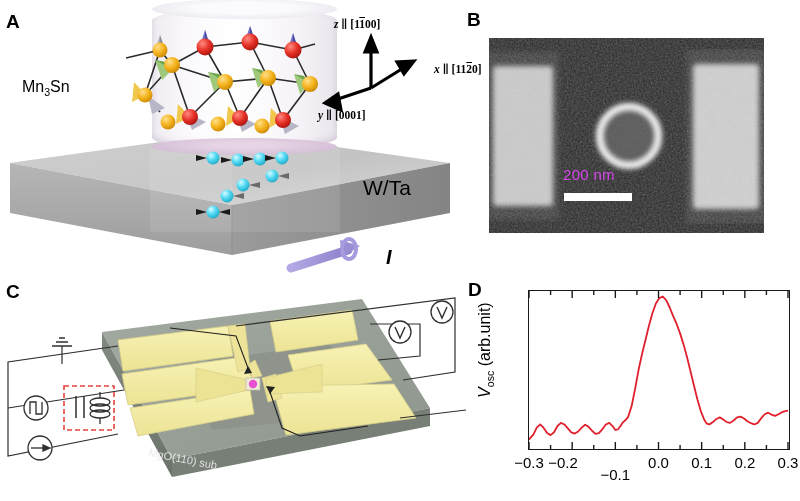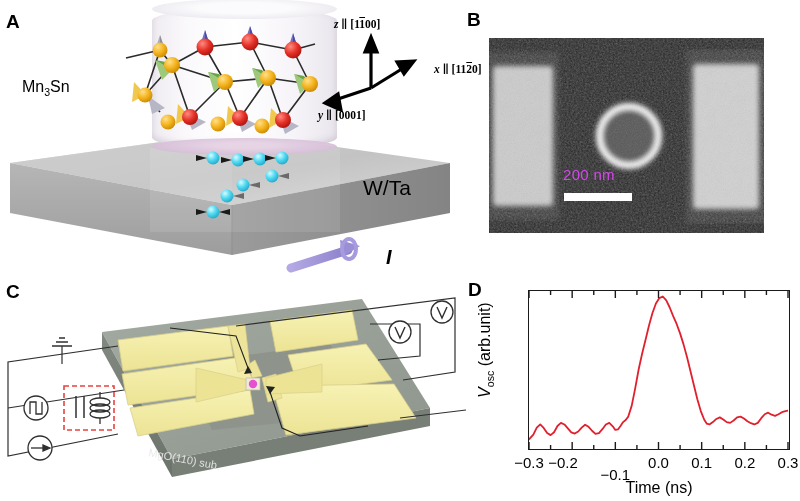--- a/index.html
+++ b/index.html
@@ -446,19 +446,18 @@
     <div class="tickrow">
         <div class="ticklbl" style="left: 1px; text-align: right;">−0.3</div>
         <div class="ticklbl" style="left: 35px;">−0.2</div>
         <div class="ticklbl" style="left: 87.3333px; margin-top: 12px;">−0.1</div>
         <div class="ticklbl" style="left: 130.5px;">0.0</div>
         <div class="ticklbl" style="left: 173.667px;">0.1</div>
         <div class="ticklbl" style="left: 216.833px;">0.2</div>
         <div class="ticklbl" style="left: 260px;">0.3</div>
       </div>
 
-    <div class="xlab">Time (ns)</div>
     <div class="ylab">
       <i>V</i><sub>osc</sub>&nbsp;<span>(arb.unit)</span>
     </div>
   </div>
 
 </div>
 
 </body></html>

